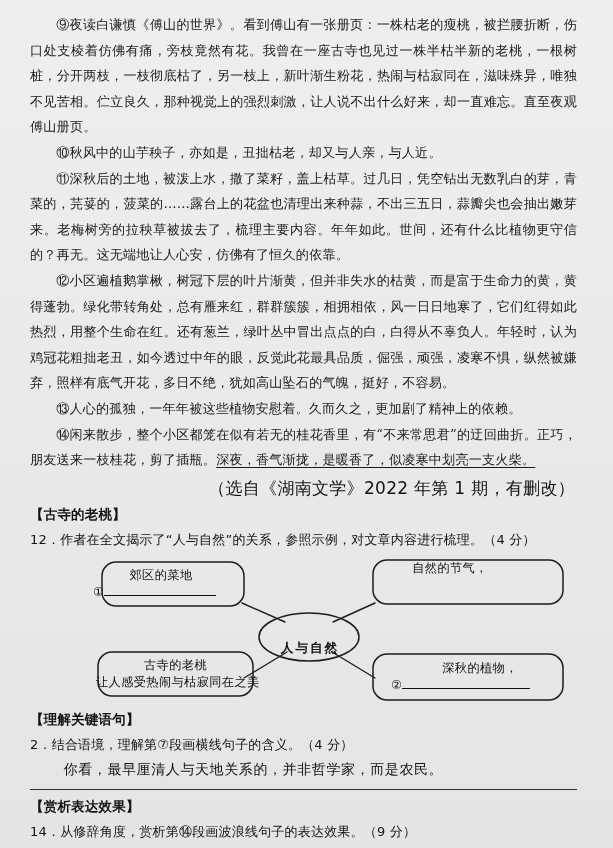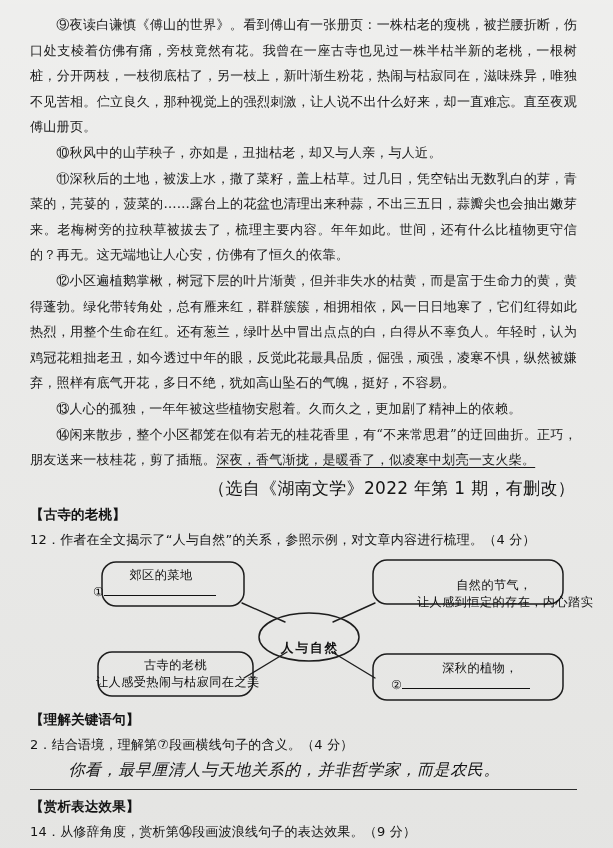--- a/index.html
+++ b/index.html
@@ -68,25 +68,24 @@
   }
   .question {
     font-family: "DejaVu Sans", "Liberation Sans", sans-serif;
     font-size: 13px;
     line-height: 25px;
     letter-spacing: 0.2px;
     margin-top: 1px;
   }
   .quote {
     font-family: "DejaVu Serif", "Liberation Serif", serif;
-    font-size: 16px;
+    font-size: 14px;
     line-height: 25px;
     text-indent: 2.4em;
     letter-spacing: 0.6px;
-    font-style: italic;
   }
 
   
   .diagram-wrap {
     position: relative;
     width: 560px;
     height: 148px;
     margin: 4px 0 2px 0;
   }
   .diagram-wrap svg {
@@ -176,23 +175,22 @@
       <rect x="343" y="98" width="190" height="46" rx="14" ry="14" fill="none" stroke="#1d1d1d" stroke-width="1.5"></rect>
 
       <ellipse cx="279" cy="81" rx="50" ry="24" fill="none" stroke="#1d1d1d" stroke-width="1.5"></ellipse>
     </svg>
 
     <div class="node-text" style="left:59px; top:11px; width:144px;">
       <span>郊区的菜地</span>
       <span class="blank-row" style="padding-left:4px;"><span>①</span><span class="blank-rule" style="width:112px;"></span></span>
     </div>
 
-    <div class="node-text" style="left:343px; top:21px; width:154px;margin-left:44px;">
+    <div class="node-text" style="left:343px; top:4px; width:154px;">
       <span class="blank-row" style="text-align:center;">自然的节气，</span>
-      <span class="blank-row" style="text-align:center;">让人感到恒定的存在，内心踏实</span>
     </div>
 
     <div class="node-text" style="left:66px; top:101px; width:159px;">
       <span class="blank-row" style="text-align:center;">古寺的老桃</span>
       <span class="blank-row" style="">让人感受热闹与枯寂同在之美</span>
     </div>
 
     <div class="node-text" style="left:343px; top:104px; width:214px;">
       <span>深秋的植物，</span>
       <span class="blank-row" style="padding-left:18px;"><span>②</span><span class="blank-rule" style="width:128px;"></span></span>

